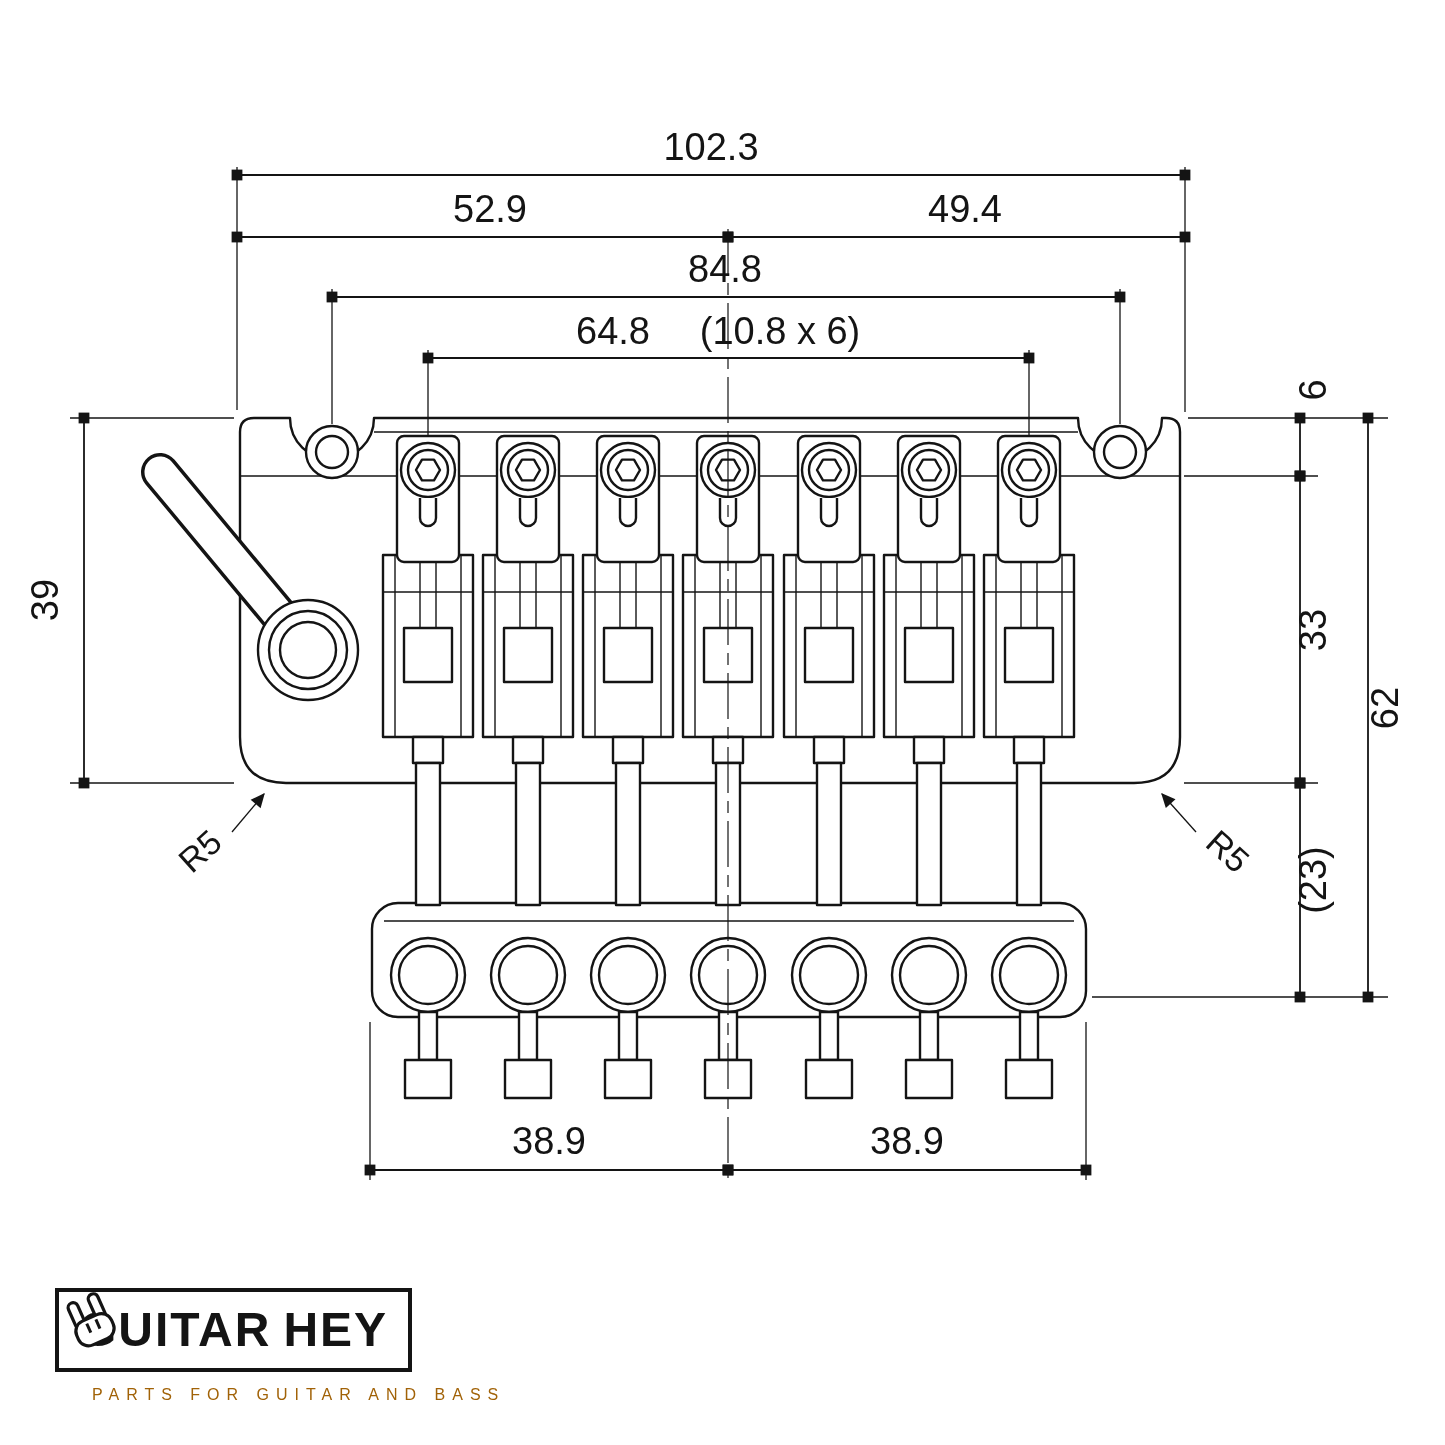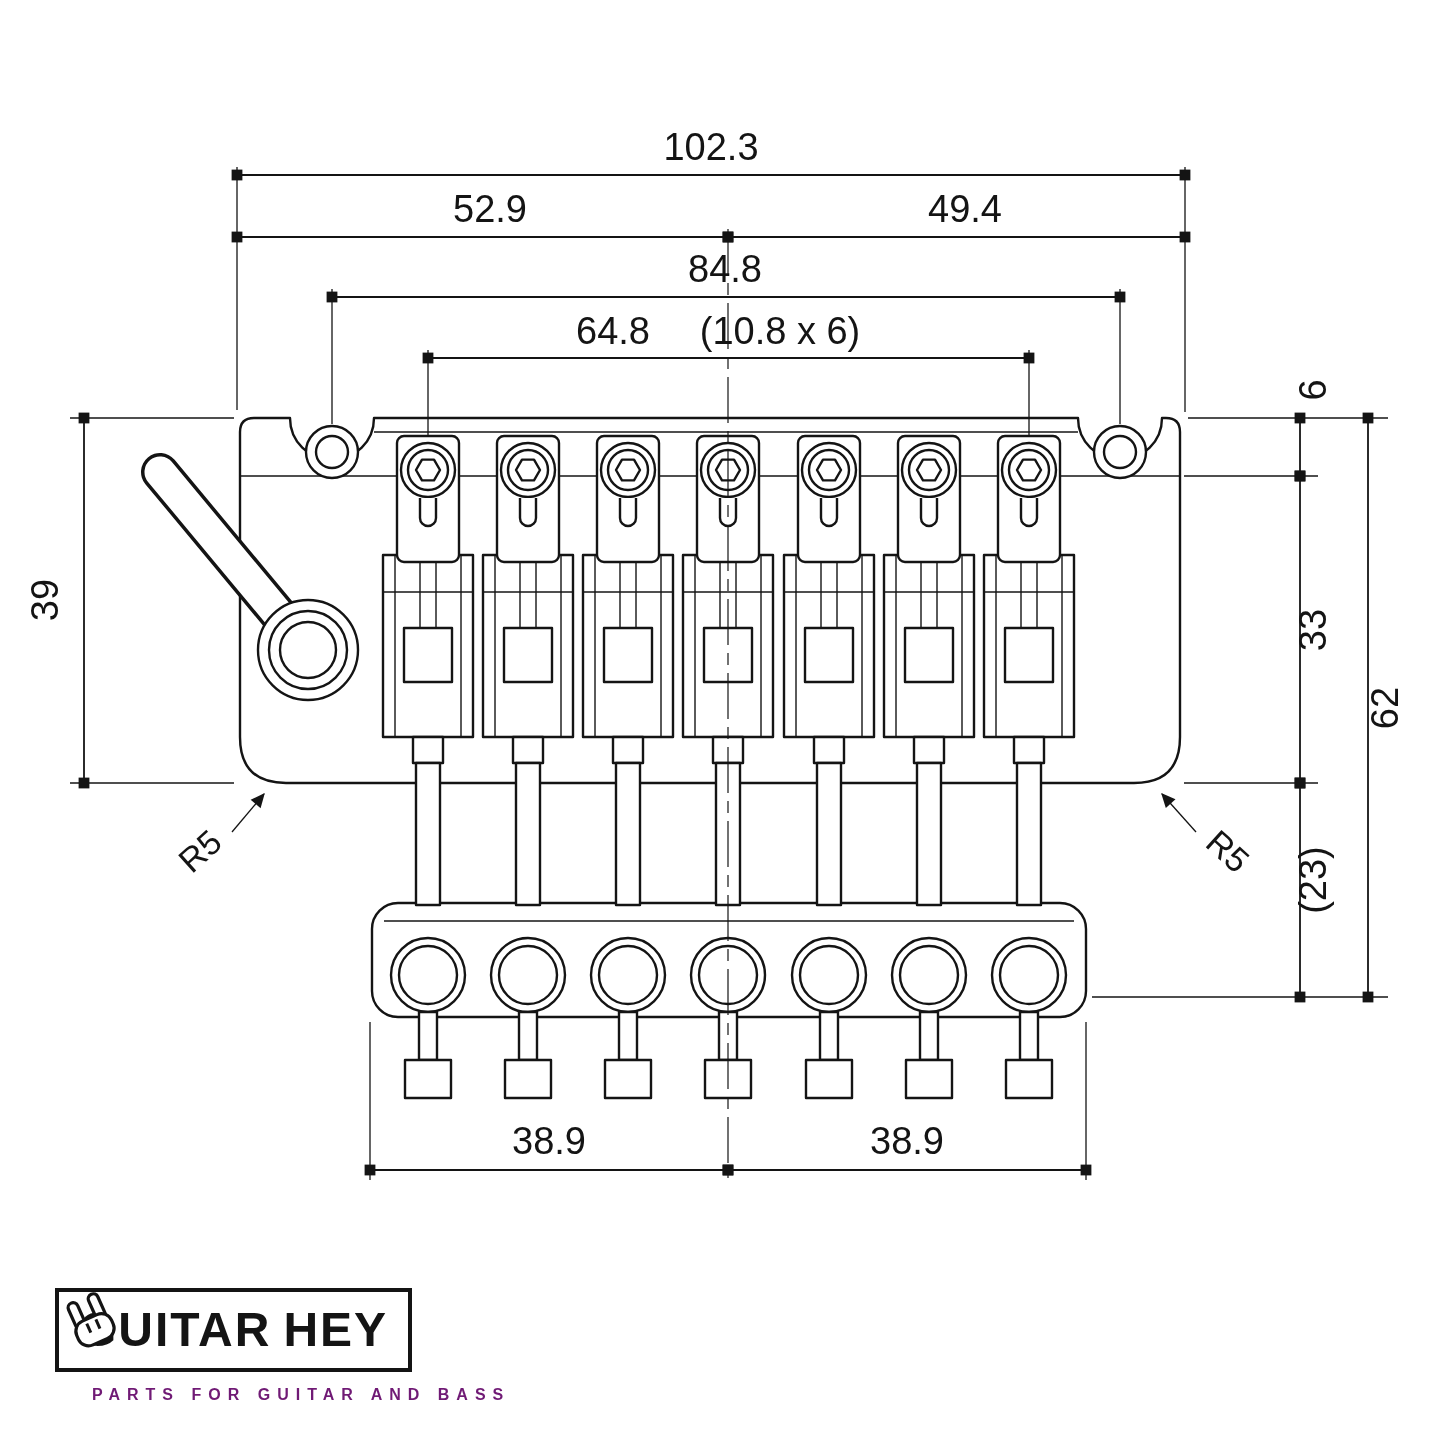--- a/index.html
+++ b/index.html
@@ -13,21 +13,21 @@
   .dim {stroke:#141414;stroke-width:1.8;fill:none;}
   .ext {stroke:#141414;stroke-width:1.3;fill:none;}
   .cl  {stroke:#141414;stroke-width:1.2;fill:none;stroke-dasharray:46 8 12 8;}
   .t   {font:38px "Liberation Sans",sans-serif;fill:#141414;text-anchor:middle;}
   .t2  {font:34px "Liberation Sans",sans-serif;fill:#141414;text-anchor:middle;}
   
   .logo-box{position:absolute;left:55px;top:1288px;height:76px;border:4px solid #141414;
             display:flex;align-items:center;padding:0 20px;gap:12px;background:#fff;}
   .logo-word{font-size:48px;font-weight:bold;letter-spacing:2px;color:#141414;line-height:1;}
   .logo-tagline{position:absolute;left:92px;top:1386px;font-size:16px;letter-spacing:7px;
-            color:#701a75;font-weight:bold;}
+            color:#a16207;font-weight:normal;}
 </style>
 </head>
 <body>
 
 <div id="page">
 
 <svg width="1445" height="1445" viewBox="0 0 1445 1445">
   <defs>
     <marker id="sq" markerWidth="8" markerHeight="8" refX="4" refY="4">
       <rect x="1" y="1" width="6" height="6" fill="#141414"></rect>

